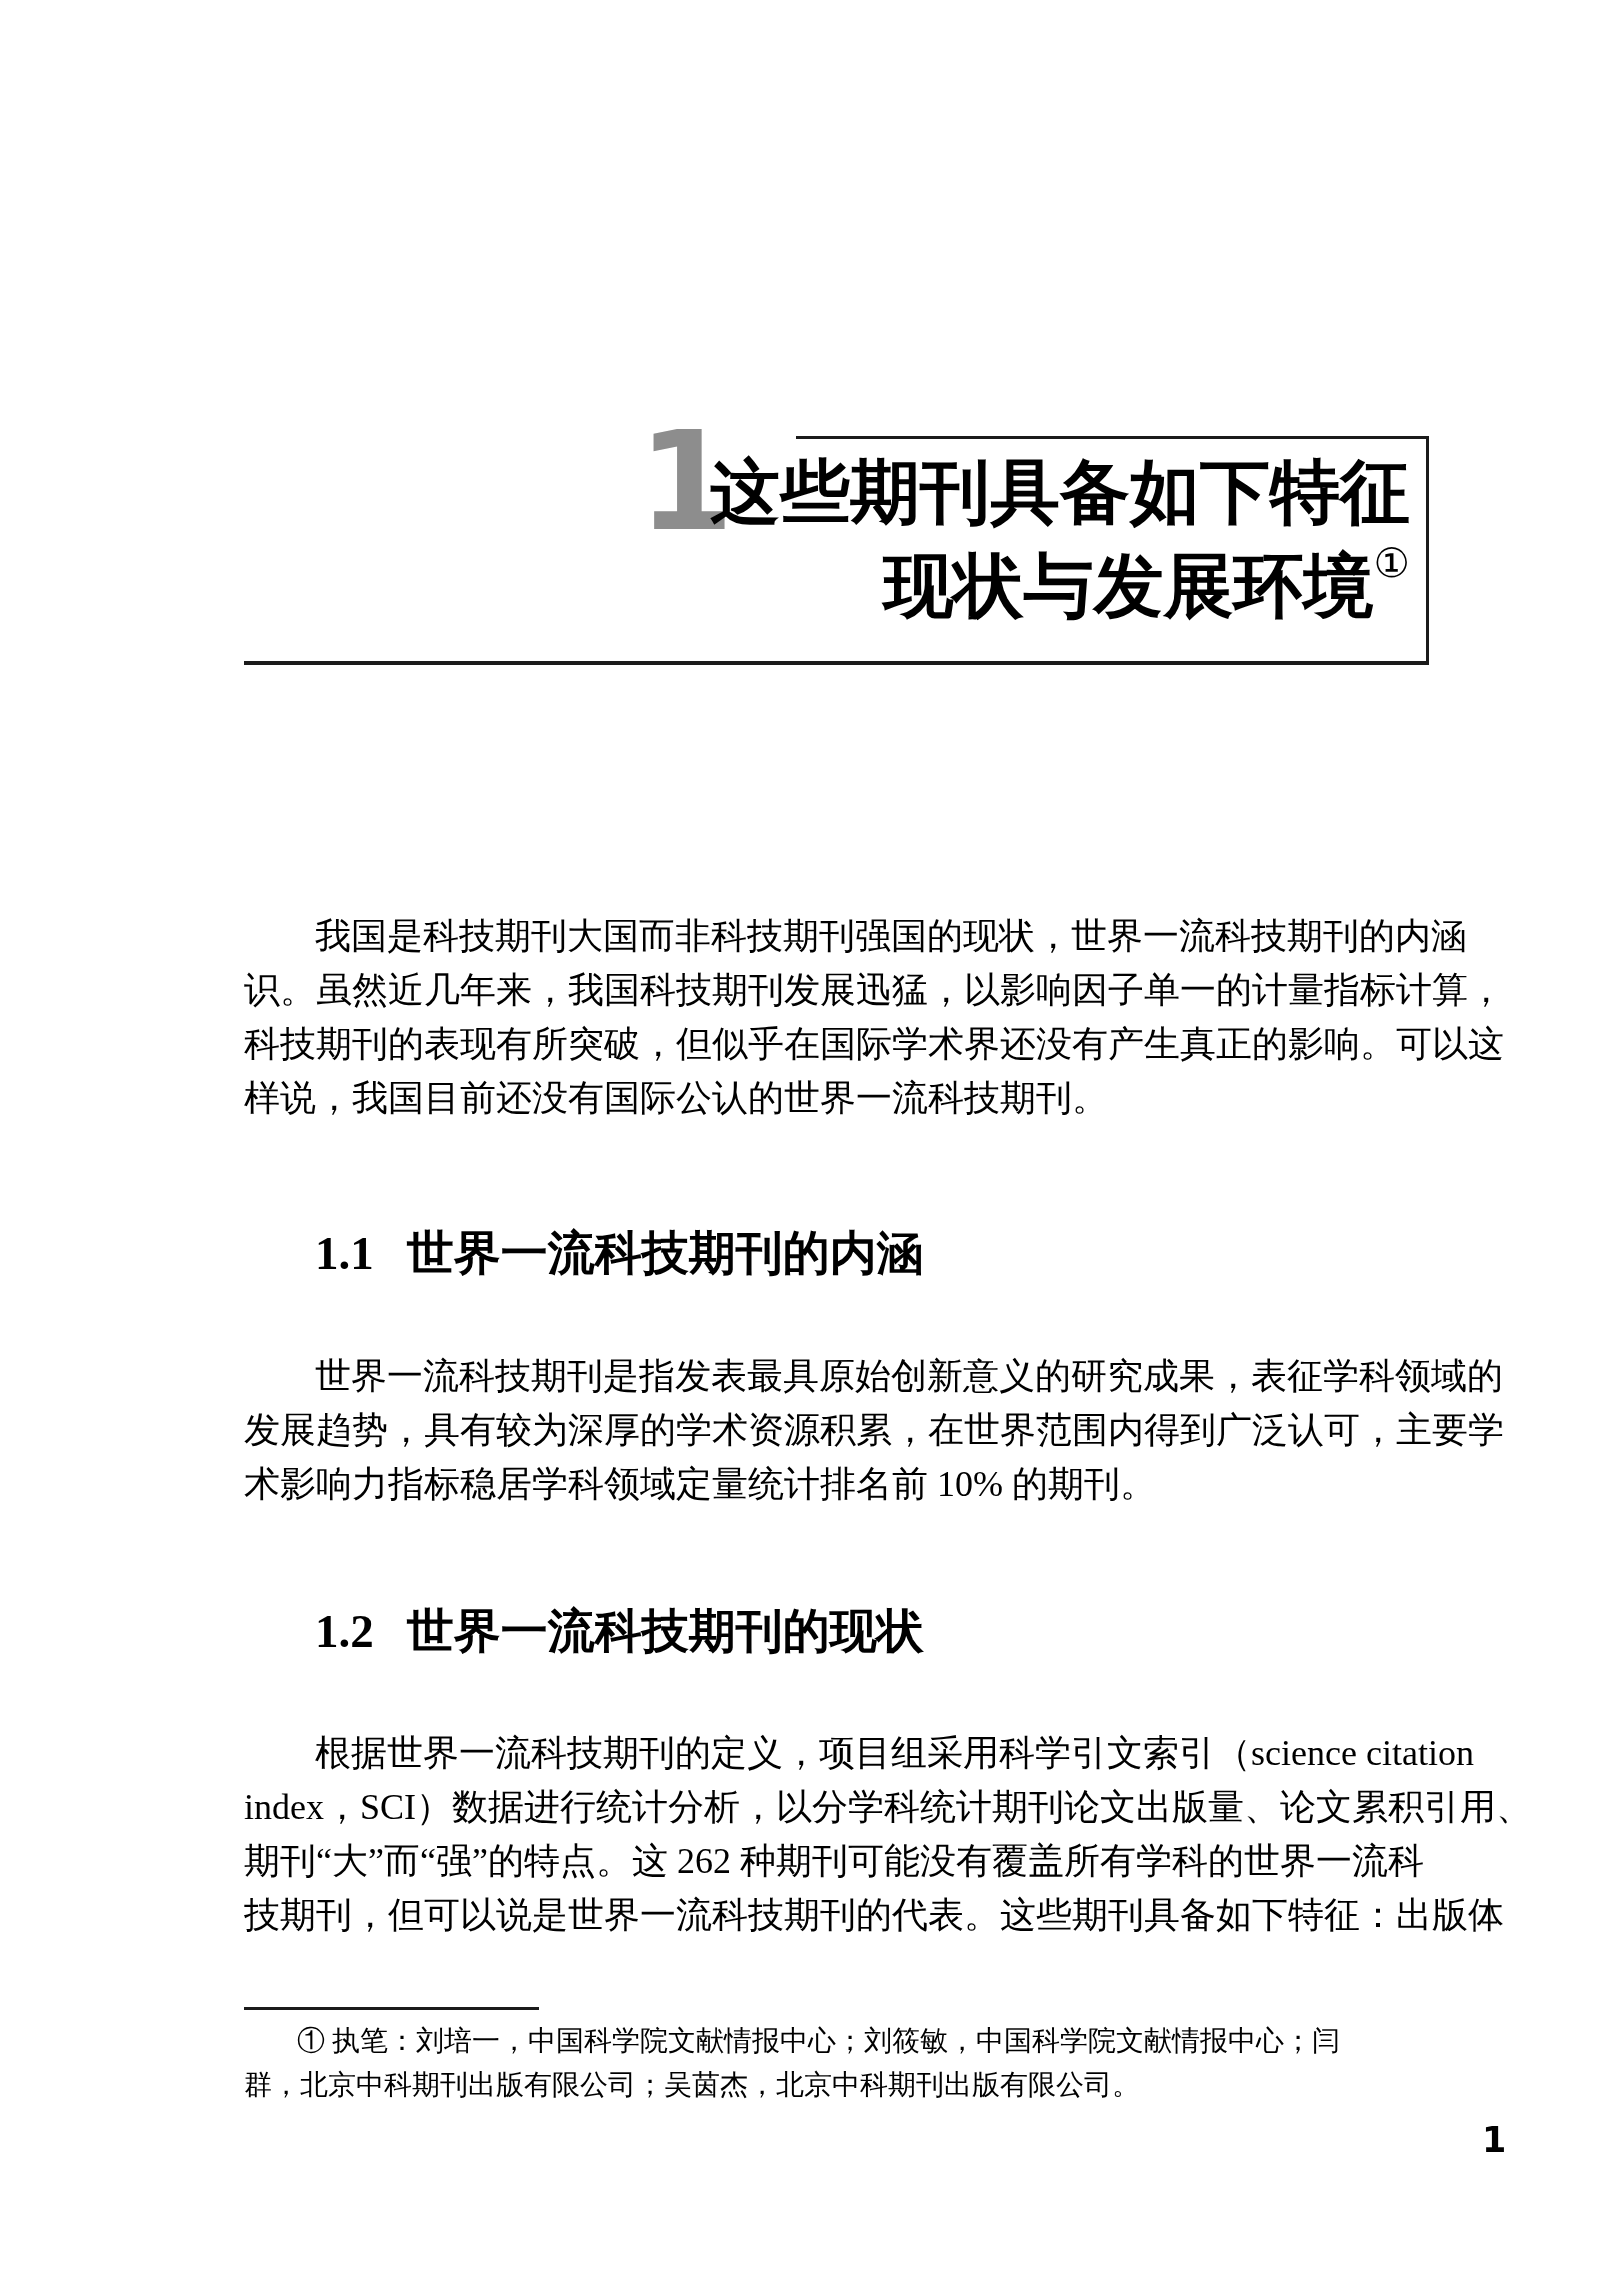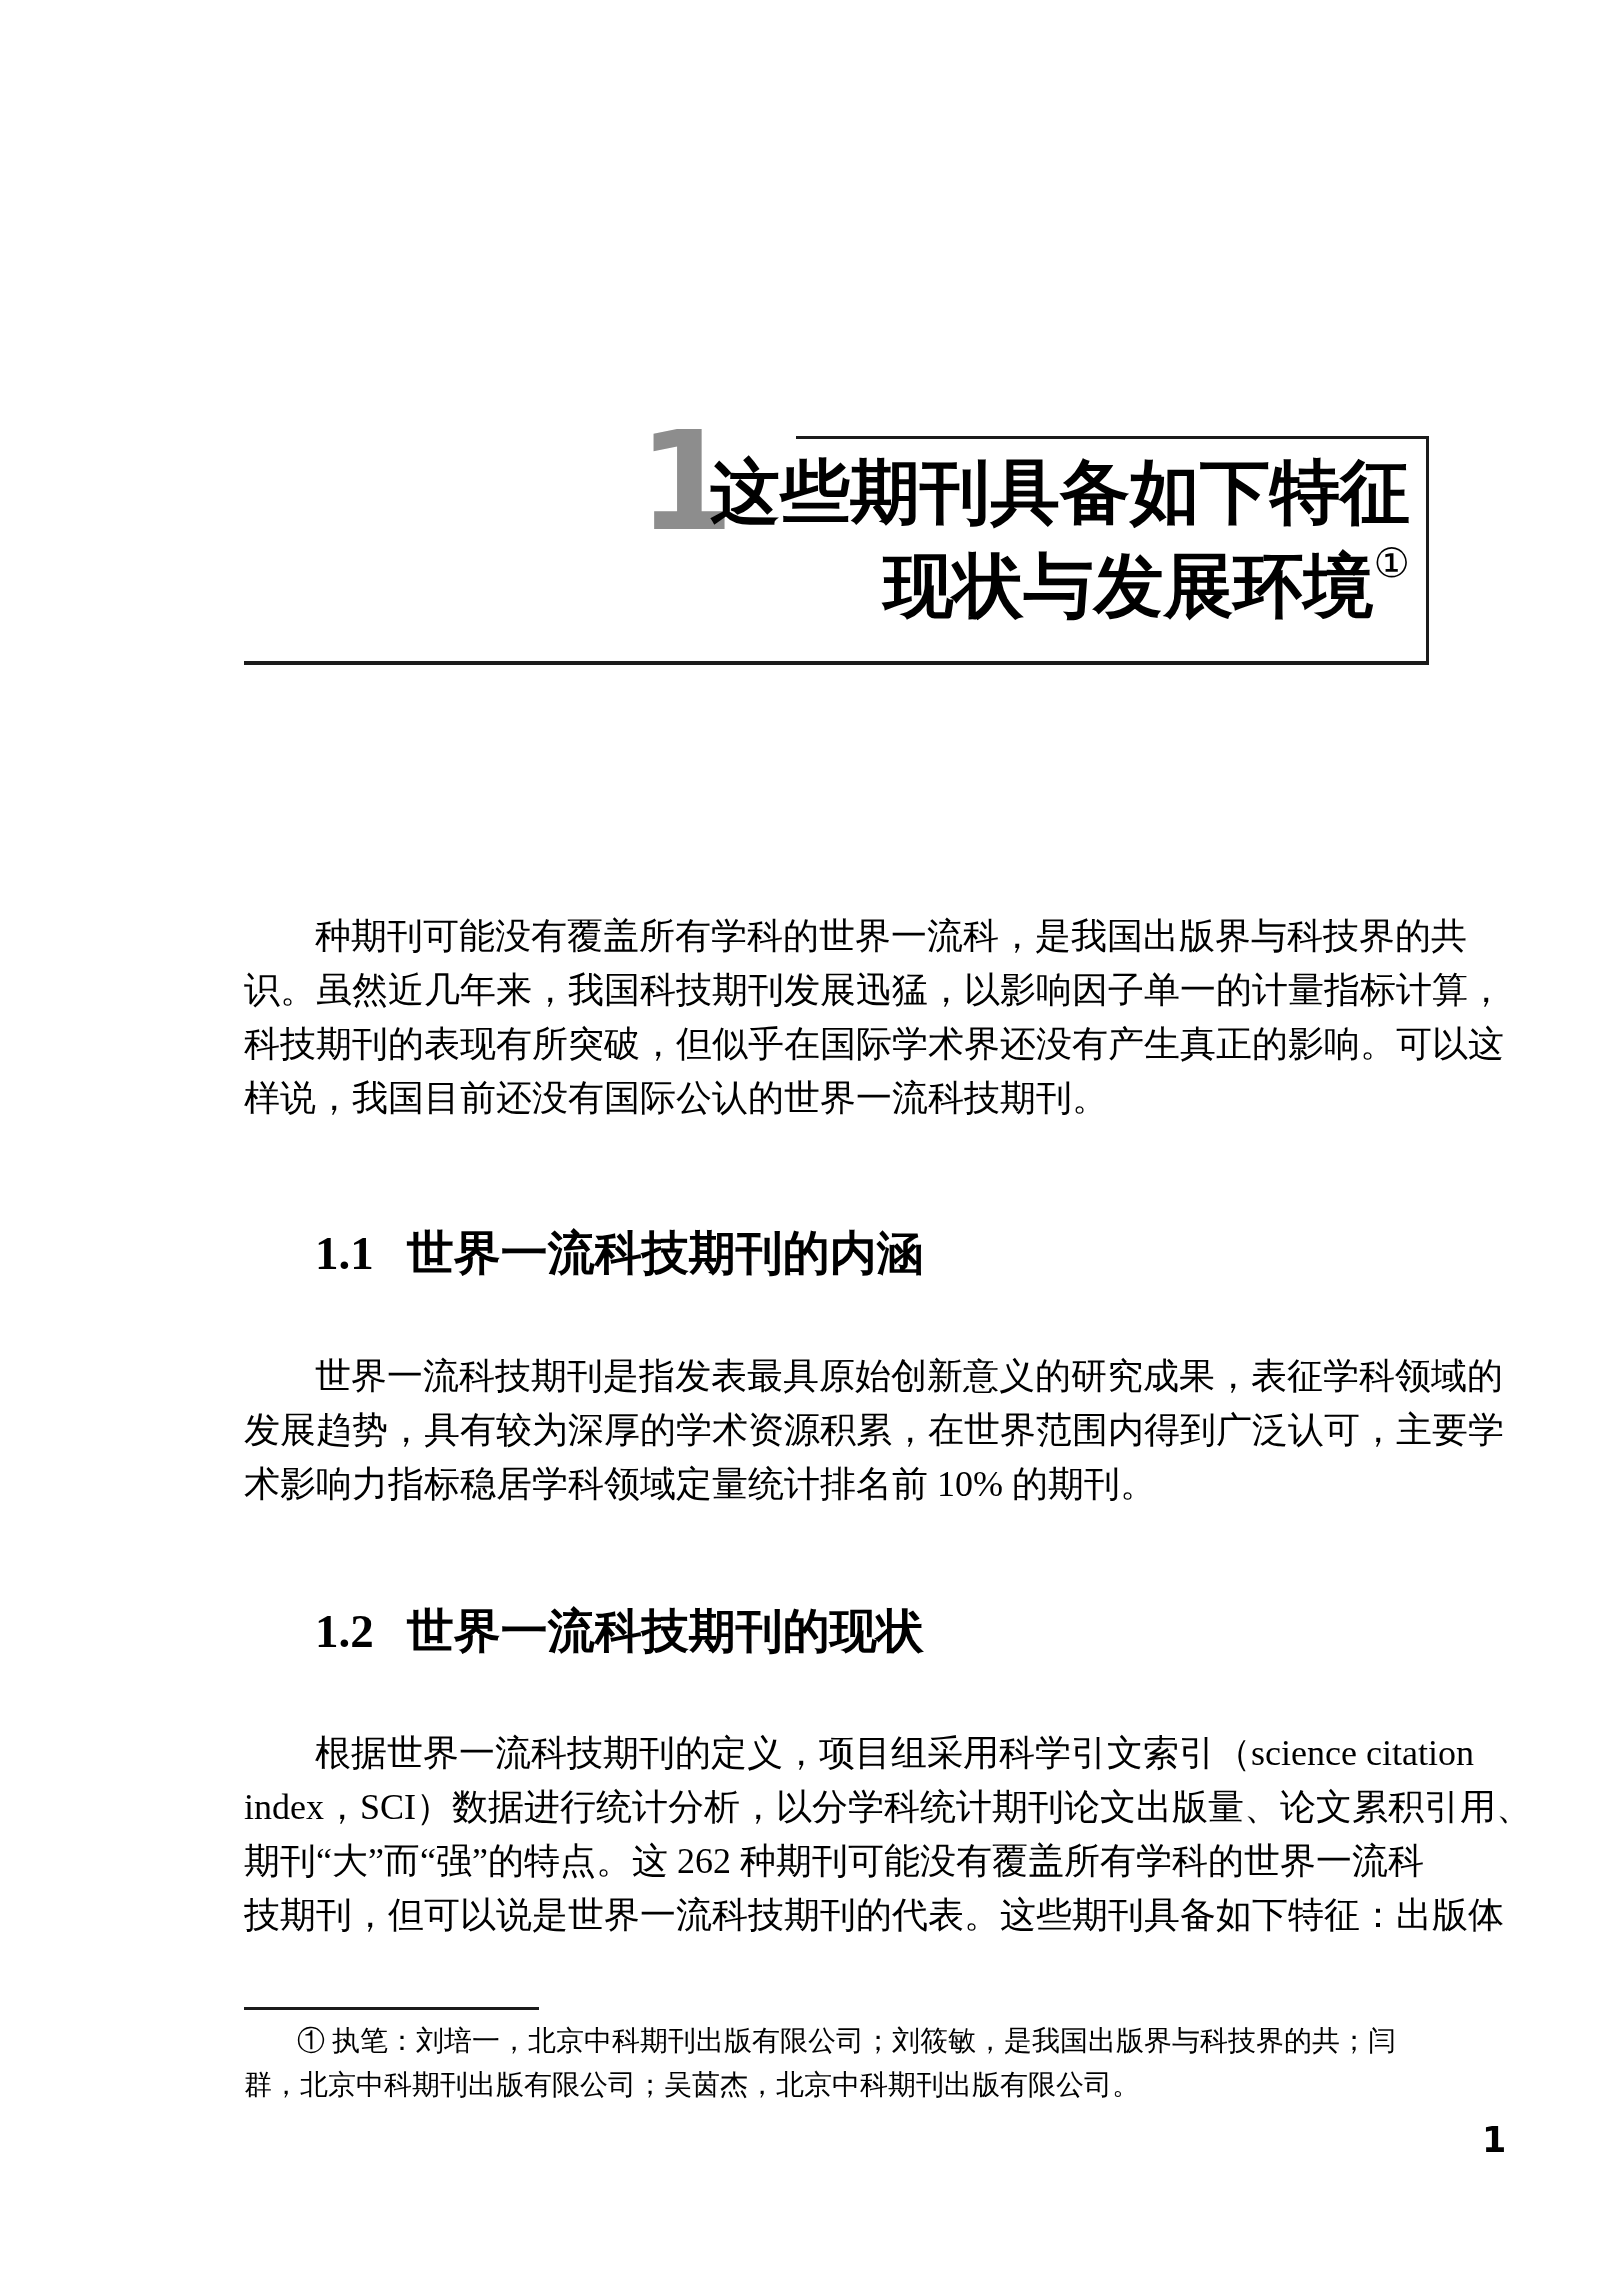--- a/index.html
+++ b/index.html
@@ -52,21 +52,21 @@
   <div class="box-top"></div>
   <div class="box-right"></div>
   <div class="header-rule"></div>
 
   <div class="chapter-title">
     <div class="t-line">这些期刊具备如下特征</div>
     <div class="t-line"><span>现状与发展环境</span><span class="sup">①</span></div>
   </div>
 
   <div class="body-para" style="top:909px;">
-      <div class="line">种期刊可能没有覆盖所有学科的世界一流科，是我国出版界与科技界的共</div>
+      <div class="line">我国是科技期刊大国而非科技期刊强国的现状，世界一流科技期刊的内涵</div>
       <div class="line">识。虽然近几年来，我国科技期刊发展迅猛，以影响因子单一的计量指标计算，</div>
       <div class="line">科技期刊的表现有所突破，但似乎在国际学术界还没有产生真正的影响。可以这</div>
       <div class="line">样说，我国目前还没有国际公认的世界一流科技期刊。</div>
     </div>
 
   <div class="section-heading" style="top:1227px;">
     <span class="num">1.1</span><span>世界一流科技期刊的内涵</span>
   </div>
 
   <div class="body-para" style="top:1349px;">
@@ -81,20 +81,20 @@
 
   <div class="body-para" style="top:1726px;">
       <div class="line">根据世界一流科技期刊的定义，项目组采用科学引文索引（science citation</div>
       <div class="line">index，SCI）数据进行统计分析，以分学科统计期刊论文出版量、论文累积引用、</div>
       <div class="line">期刊“大”而“强”的特点。这 262 种期刊可能没有覆盖所有学科的世界一流科</div>
       <div class="line">技期刊，但可以说是世界一流科技期刊的代表。这些期刊具备如下特征：出版体</div>
     </div>
 
   <div class="footnote-rule"></div>
   <div class="footnote">
-      <div class="line">① 执笔：刘培一，北京中科期刊出版有限公司；刘筱敏，是我国出版界与科技界的共；闫</div>
+      <div class="line">① 执笔：刘培一，中国科学院文献情报中心；刘筱敏，中国科学院文献情报中心；闫</div>
       <div class="line">群，北京中科期刊出版有限公司；吴茵杰，北京中科期刊出版有限公司。</div>
     </div>
 
   <div class="page-number">1</div>
 
 </div>
 
 
 </body></html>

